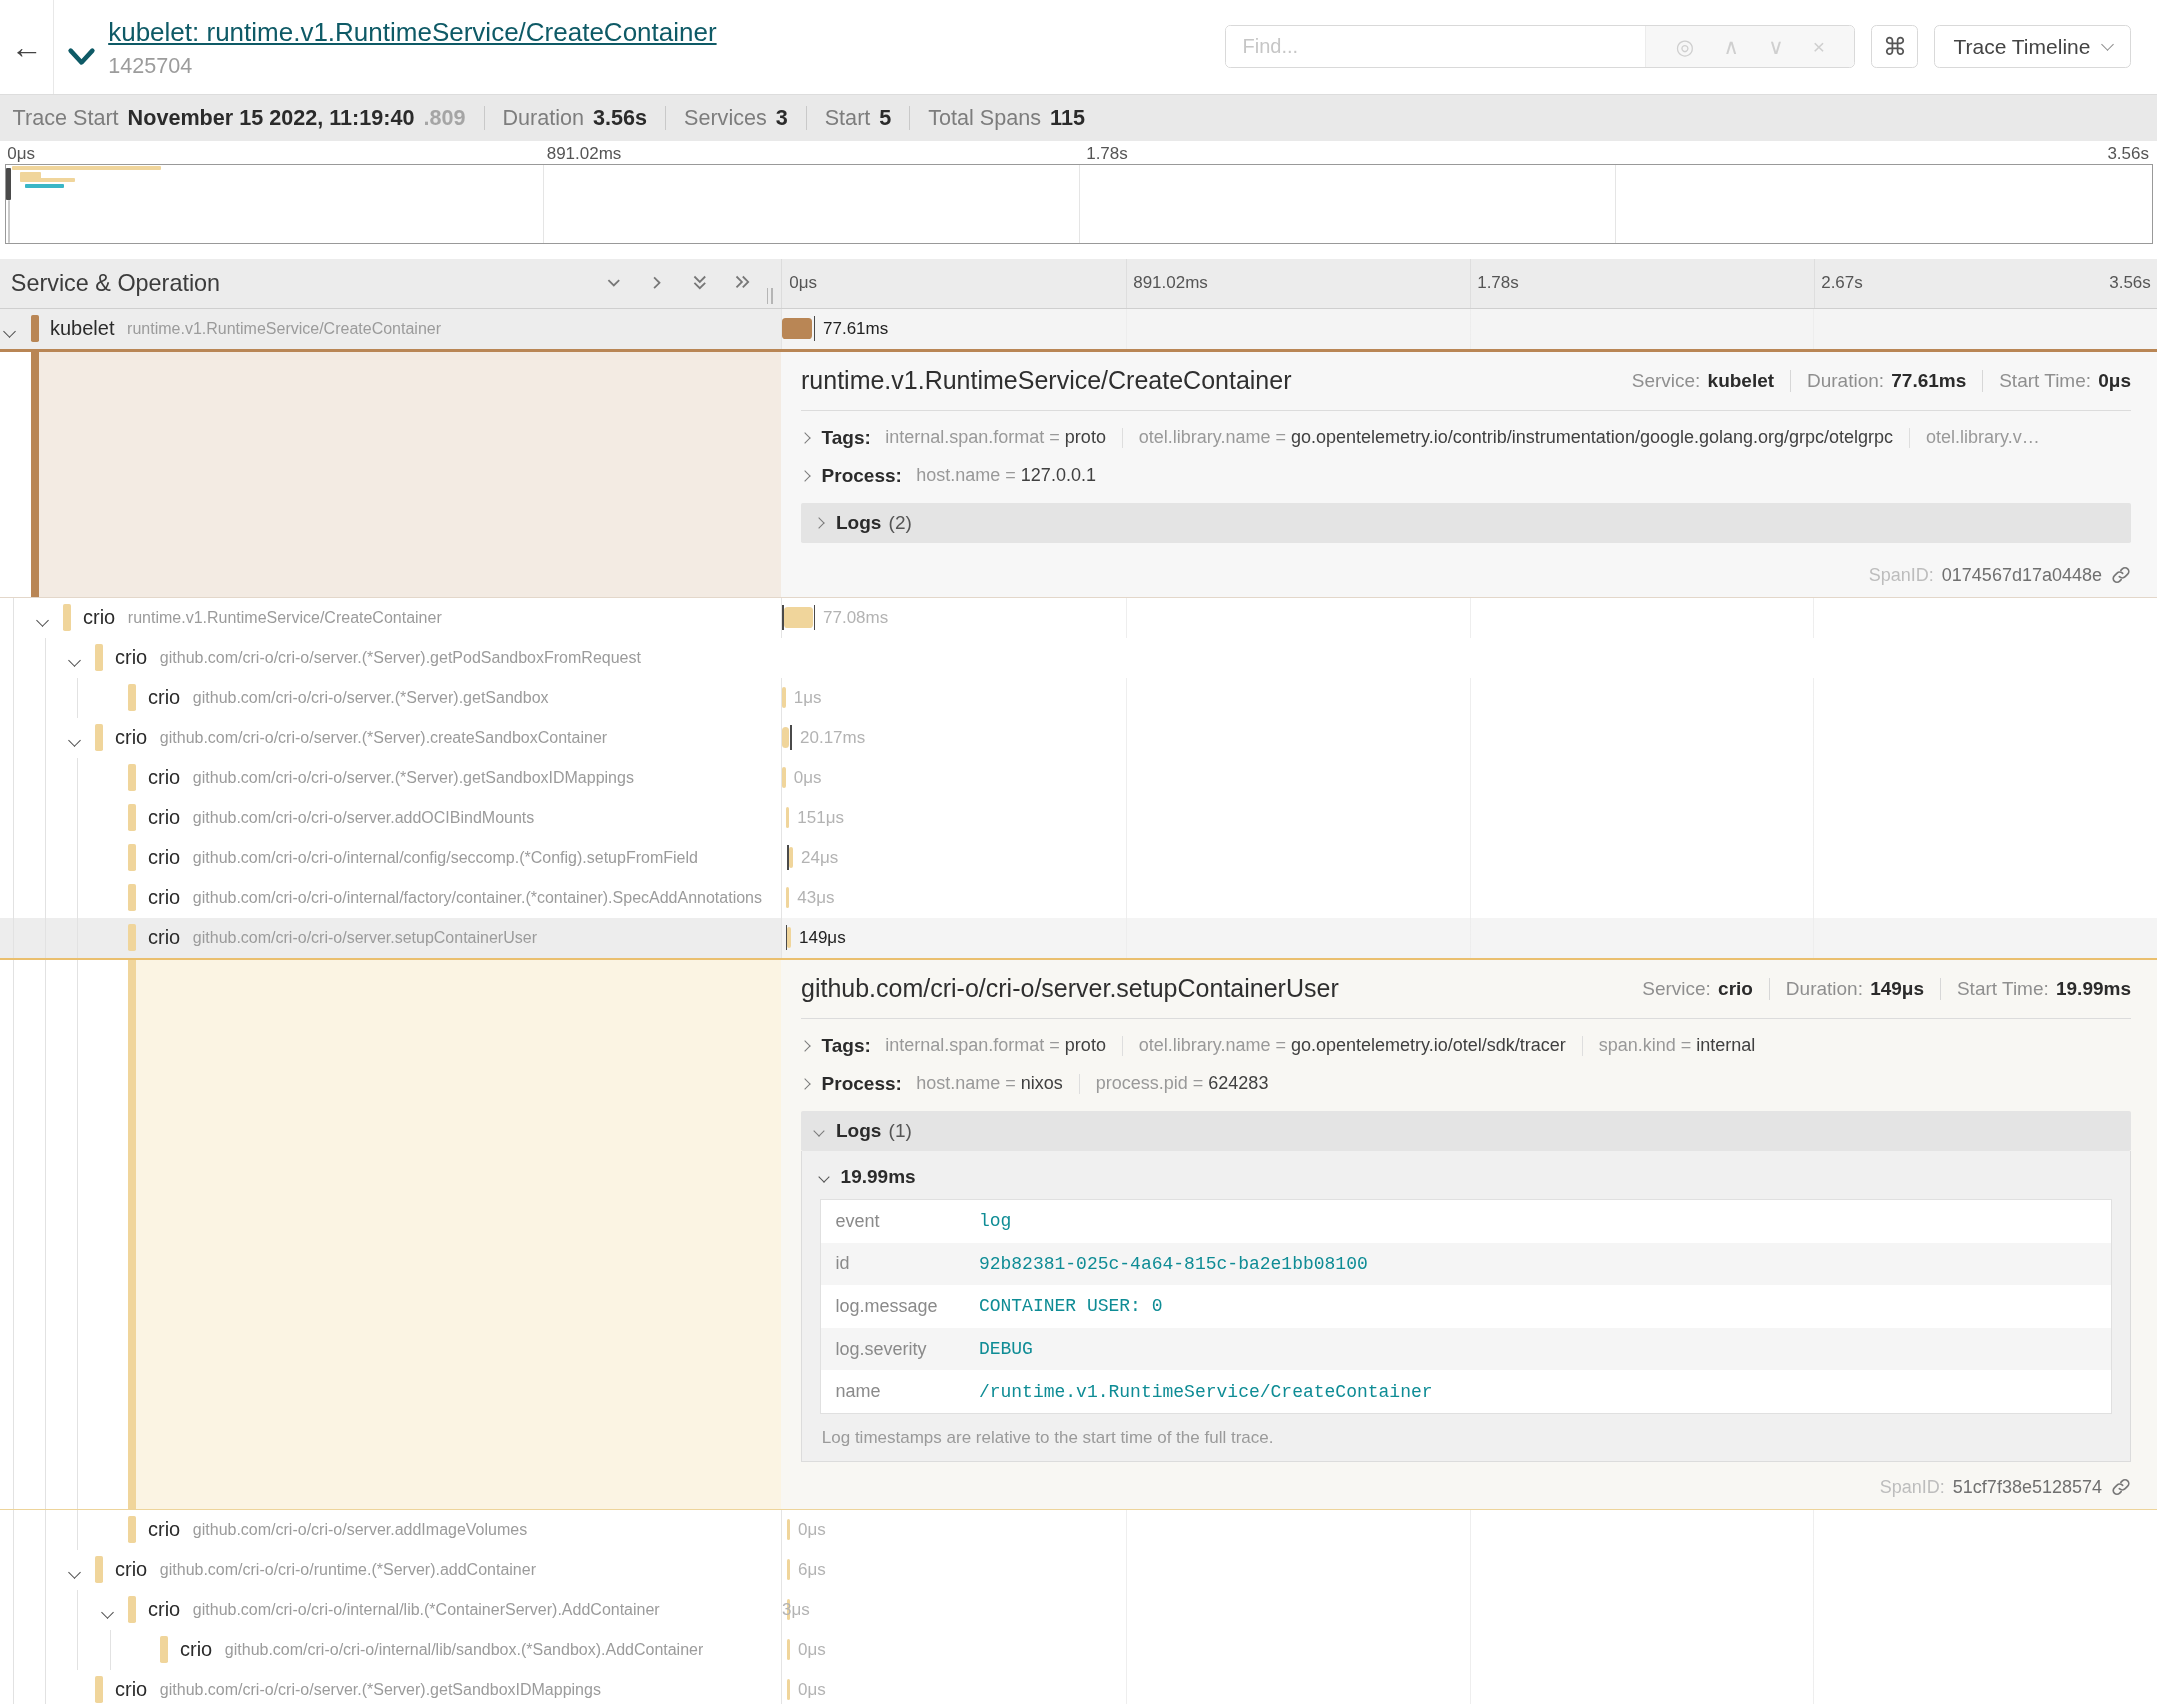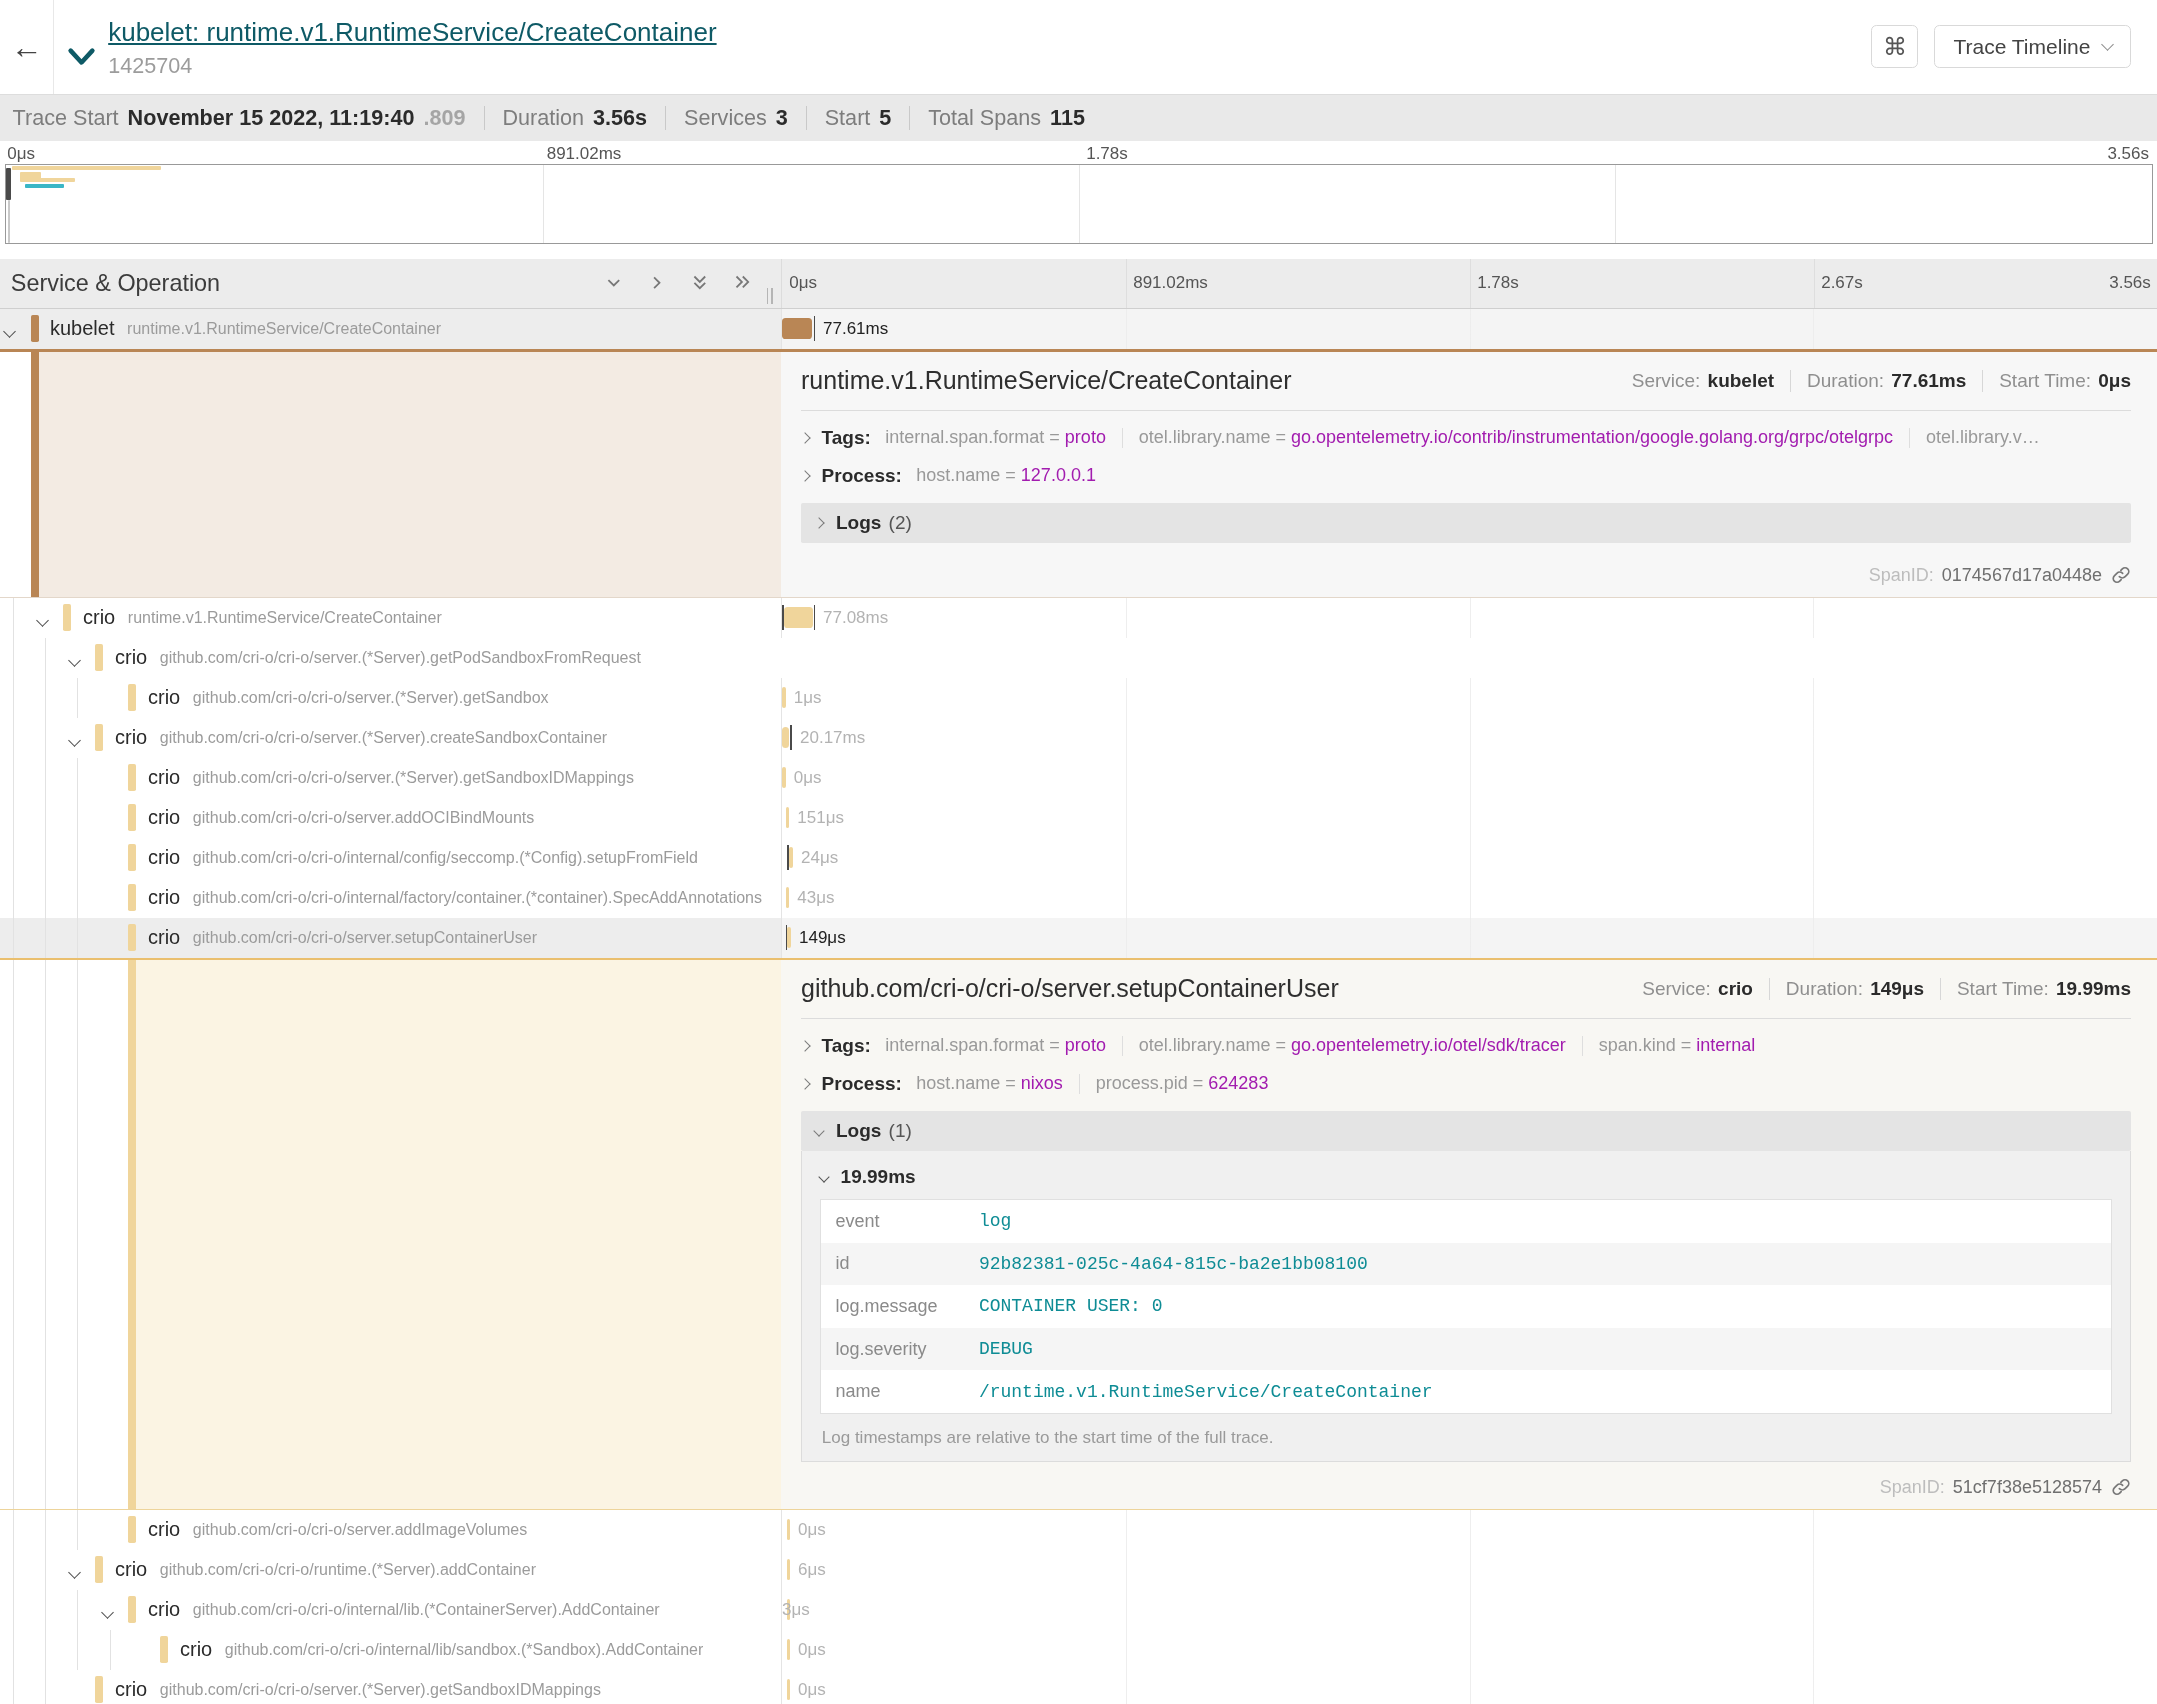--- a/index.html
+++ b/index.html
@@ -94,21 +94,21 @@
   .d-meta { display:flex; align-items:center; font-size:19px; color:#8f8f8f; margin-top:3.6px; white-space:nowrap; }
   .d-meta b { color:#2b2b2b; margin-left:7.2px; }
   .meta-sep { width:0.9px; height:21.6px; background:#d7d7d7; margin:0 16px; }
   .d-rule { border:none; border-top:0.9px solid #dcdcdc; margin:14.4px 0 16px; }
   .acc-row { display:flex; align-items:center; font-size:19px; margin-bottom:16px; color:#2b2b2b; cursor:pointer; }
   .chev-r { display:inline-block; width:8px; height:8px; border-right:1.8px solid #7a7a7a; border-bottom:1.8px solid #7a7a7a;
     transform:rotate(-45deg); }
   .chev-d { transform:rotate(45deg); }
   .acc-label { font-weight:bold; margin:0 14.4px 0 12.6px; }
   .kv-list { display:flex; align-items:center; color:#999; font-size:18px; white-space:nowrap; overflow:hidden; }
-  .kv-list .kv-v { color:#a21caf; font-weight:normal; }
+  .kv-list .kv-v { color:#404040; font-weight:normal; }
   .kv-sep { width:0.9px; height:20px; background:#dedede; margin:0 16px; flex:none; }
   .logs-bar { height:40px; background:#e4e4e4; display:flex; align-items:center; padding-left:14.4px;
     font-size:19px; color:#2b2b2b; cursor:pointer; border-radius:1.8px; }
   .logs-bar .acc-label { margin:0 7.2px 0 12.6px; }
   .logs-count { color:#555; }
   .logs-body { background:#f0f0f0; border:0.9px solid #dcdcdc; border-top:none; padding:5.4px 18px 12.6px; }
   .entry-head { display:flex; align-items:center; height:43px; font-size:19px; font-weight:bold; color:#2b2b2b; cursor:pointer; }
   .entry-head .chev-d { margin-right:12.6px; border-color:#555; }
   .log-table { width:100%; border-collapse:collapse; background:#fff; border:0.9px solid #e0e0e0; font-size:18px; }
   .log-table tr:nth-child(even) { background:#f5f5f5; }
@@ -130,20 +130,29 @@
   <div class="trace-chevron">
     <svg width="29" height="20" viewBox="0 0 32 22">
         <polyline points="4,4 16,17 28,4" fill="none" stroke="#0e5a66" stroke-width="5" stroke-linecap="round" stroke-linejoin="round"></polyline>
       </svg>
   </div>
   <div class="title-block">
     <div class="trace-title">kubelet: runtime.v1.RuntimeService/CreateContainer</div>
     <div class="trace-id">1425704</div>
   </div>
   <div class="top-right">
+    <div class="findbox">
+      <input type="text" placeholder="Find..." style="">
+      <div class="find-tools">
+          <span>◎</span>
+          <span>∧</span>
+          <span>∨</span>
+          <span>×</span>
+        </div>
+    </div>
     <div class="kbd-btn">
       <span>⌘</span>
     </div>
     <div class="view-btn">
       <span>Trace Timeline</span>
       <span class="chev"></span>
     </div>
   </div>
 </div>
 

